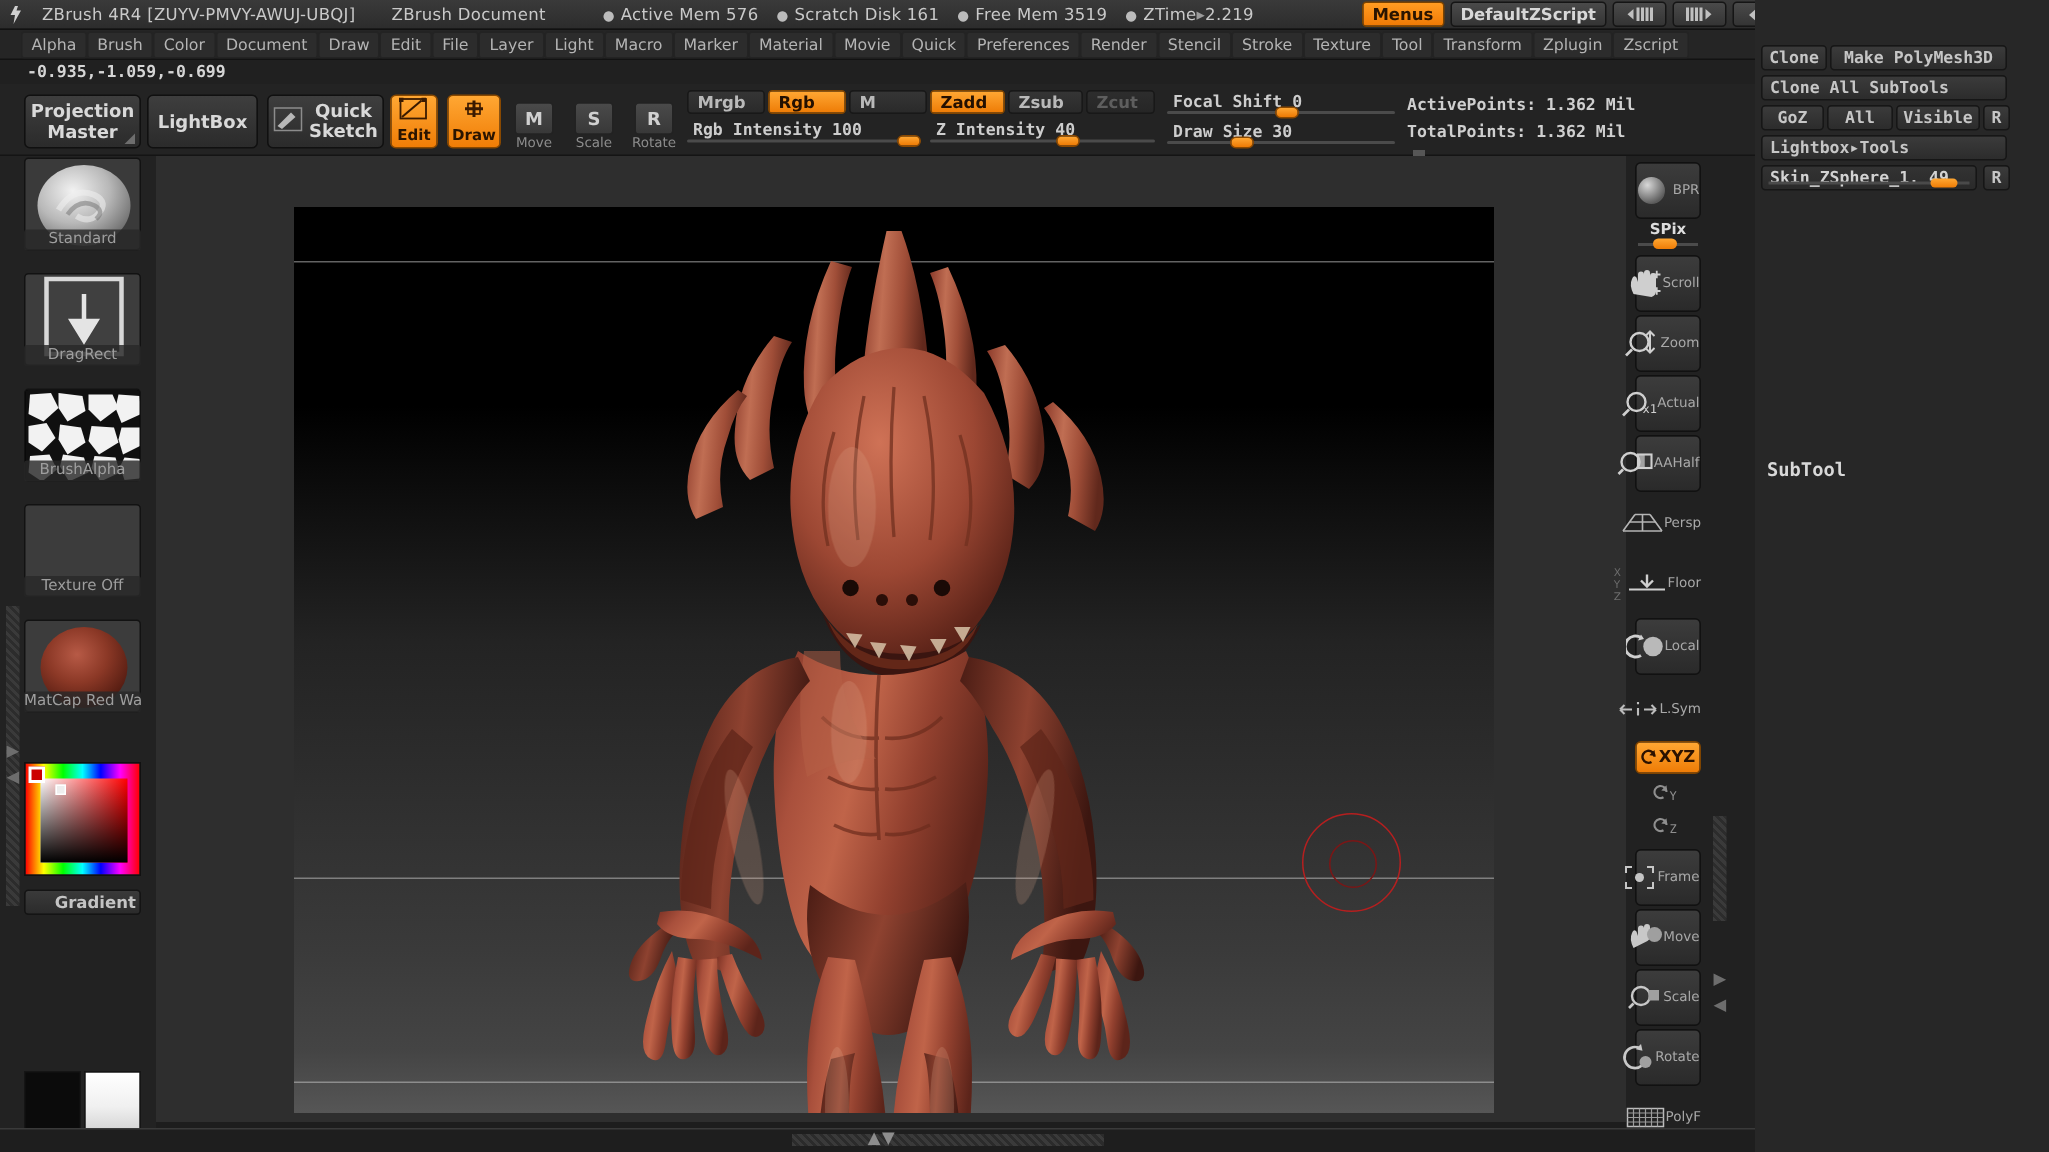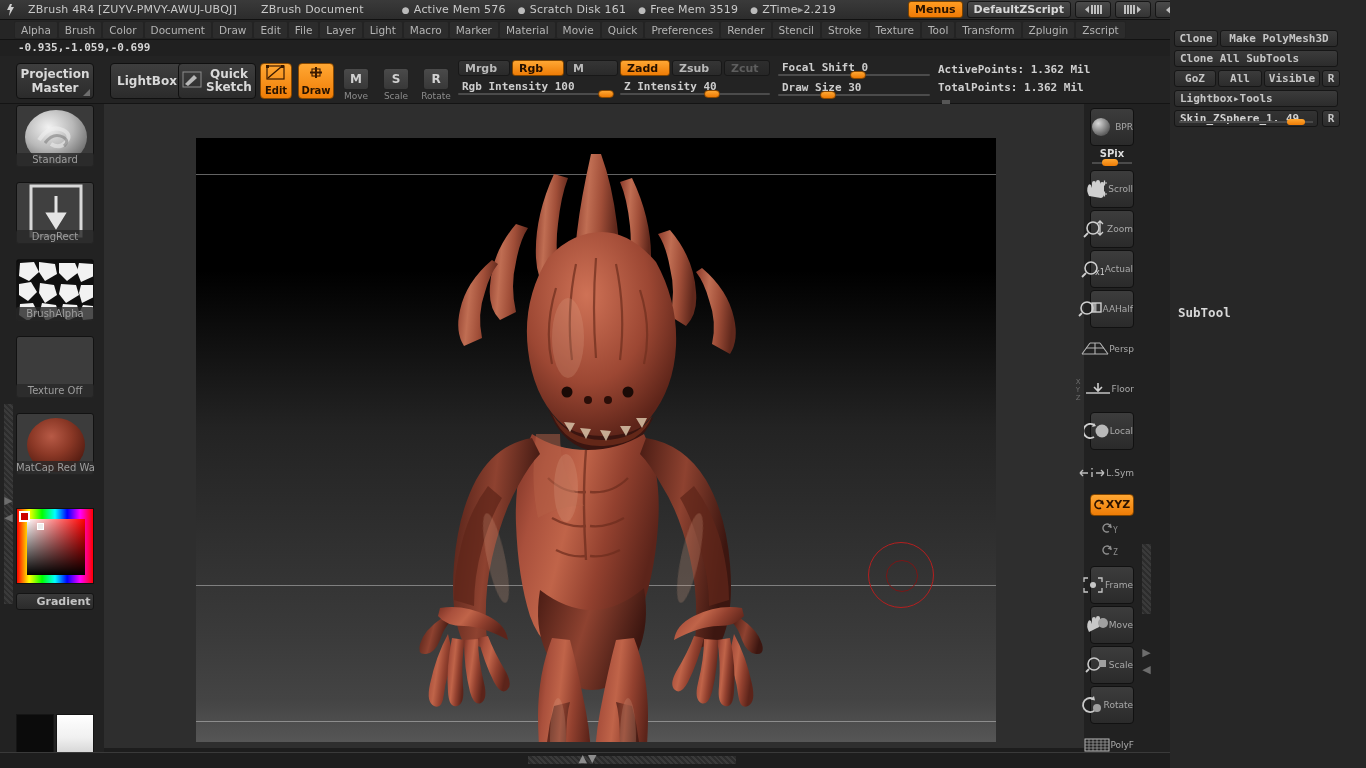--- a/index.html
+++ b/index.html
@@ -306,21 +306,21 @@
 </div>
 
 <div id="toolbar">
 
   <div class="bigbtn two" style="left:16px; top:7px; width:78px; height:36px;">
     <span>Projection</span>
     <span>Master</span>
     <span class="corner-tri"></span>
   </div>
 
-  <div class="bigbtn" style="left:98px; top:7px; width:74px; height:36px;margin-left:12px;">LightBox</div>
+  <div class="bigbtn" style="left:98px; top:7px; width:74px; height:36px;">LightBox</div>
 
   <div class="bigbtn two" style="left:178px; top:7px; width:78px; height:36px; flex-direction:row; gap:4px;">
     <span>
       <svg width="20" height="20" viewBox="0 0 20 20">
           <rect x="1" y="2" width="18" height="15" fill="none" stroke="#8c8c8c" stroke-width="1"></rect>
           <path d="M3 14 L12 5 L15 8 L6 16 Z" fill="#b8b8b8"></path>
         </svg>
     </span>
     <span style="display:flex;flex-direction:column;line-height:13px">
       <span>Quick</span>

